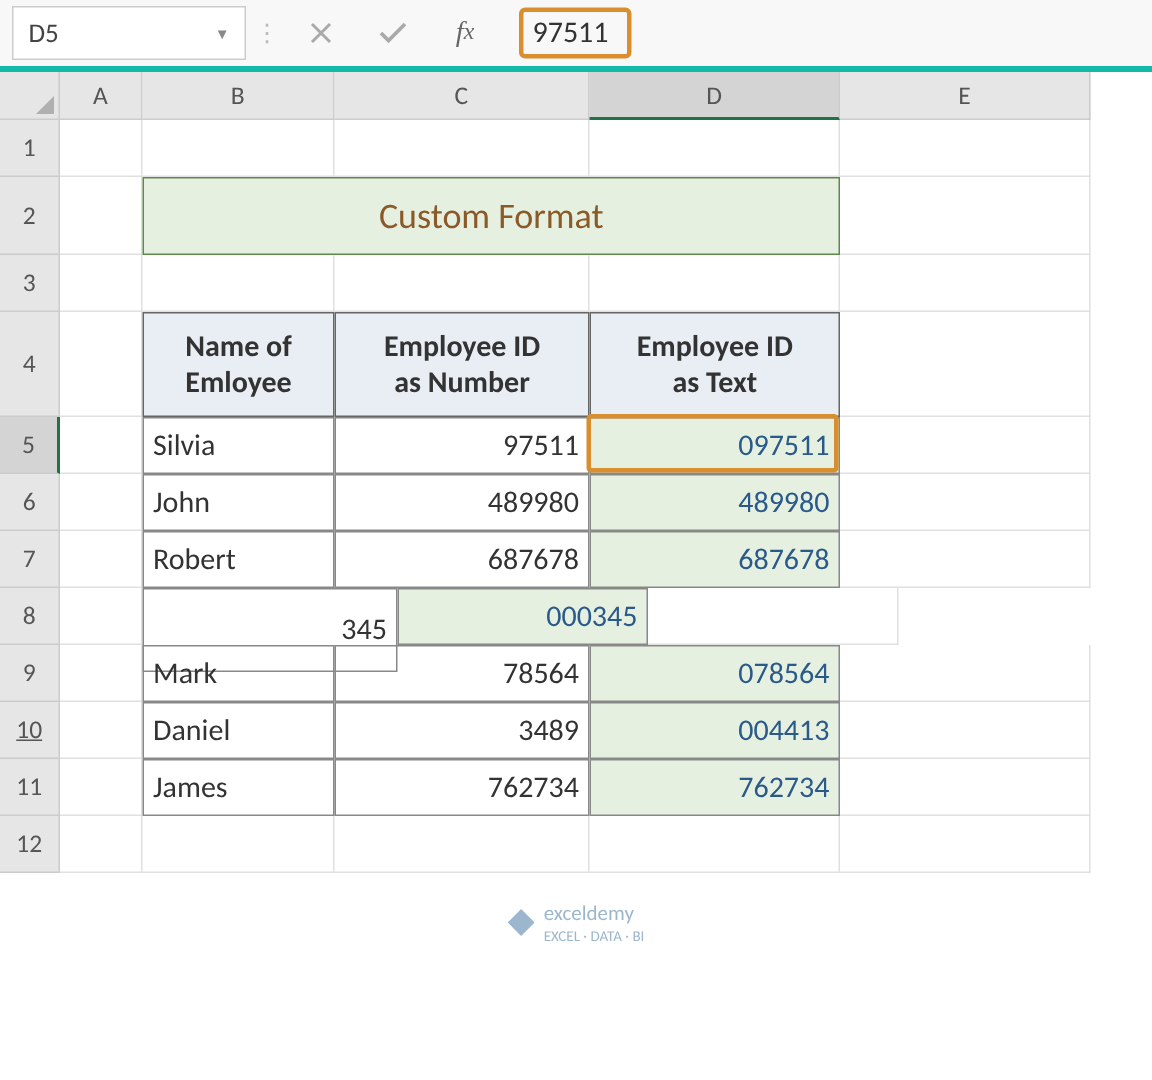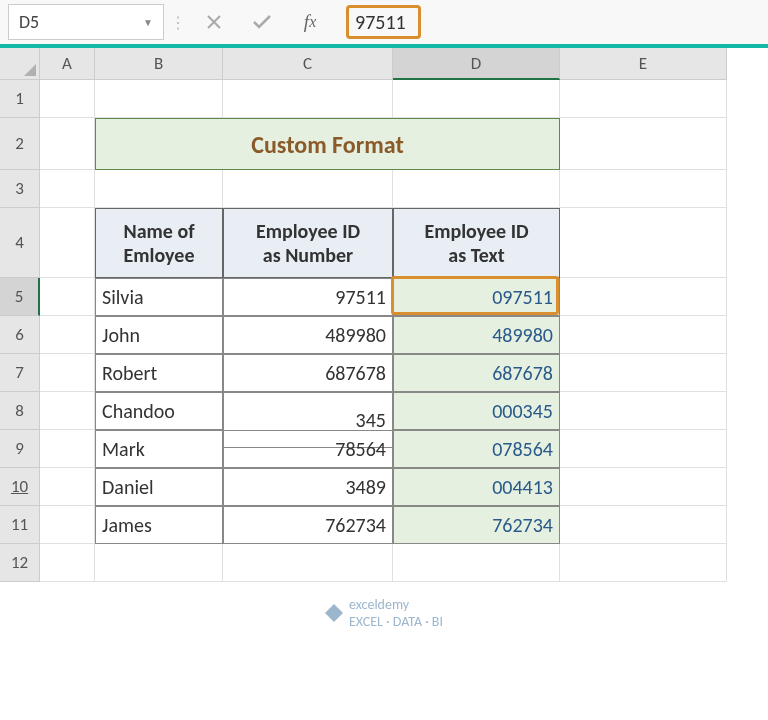--- a/index.html
+++ b/index.html
@@ -23,31 +23,31 @@
     .row-headers { width: 40px; }
     .row-h { background: #e6e6e6; border-right: 1px solid #ccc; border-bottom: 1px solid #ccc; display: flex; align-items: center; justify-content: center; color: #555; font-size: 17px; }
     .row-h.sel { background: #d4d4d4; border-right: 2px solid #217346; }
     
     .top-row { display: flex; }
     .body-row { display: flex; }
     .cells { position: relative; }
     .cell-row { display: flex; }
     .cell { border-right: 1px solid #e0e0e0; border-bottom: 1px solid #e0e0e0; display: flex; align-items: center; padding: 0 6px; font-size: 20px; color: #333; overflow: hidden; white-space: nowrap; }
     
-    .title-cell { background: #e6f0e0; color: #8a5a28; font-weight: bold; font-size: 24px; justify-content: center; border: 1.5px solid #5e8a4a; }
+    .title-cell { background: #e6f0e0; color: #8a5a28; font-weight: normal; font-size: 24px; justify-content: center; border: 1.5px solid #5e8a4a; }
     .hdr-cell { background: #e8eef4; font-weight: bold; font-size: 20px; color: #333; text-align: center; justify-content: center; border: 1.5px solid #666; line-height: 1.2; }
     .data-border { border: 1px solid #888; }
     .num { justify-content: flex-end; }
     .text-col { background: #e6f0e0; color: #2a5a8a; font-weight: 500; justify-content: flex-end; }
     
     .sel-cell { position: absolute; border: 3px solid #d98f2e; border-radius: 3px; pointer-events: none; z-index: 5; }
     
     .watermark { position: absolute; left: 50%; transform: translateX(-50%); bottom: 90px; display: flex; align-items: center; gap: 6px; opacity: 0.55; font-size: 14px; color: #4a7ba6; }
     .wm-icon { width: 18px; height: 18px; background: #4a7ba6; clip-path: polygon(50% 0%, 100% 50%, 50% 100%, 0% 50%); position: relative; }
-    .wm-sub { font-size: 14px; }
+    .wm-sub { font-size: 10px; }
   </style>
 </head>
 <body>
 
 <div class="formula-bar">
   <div class="name-box">
     <span>D5</span>
     <span class="dropdown">▼</span>
   </div>
   <div class="fb-sep">⋮</div>
@@ -147,21 +147,20 @@
           </div>
           <div class="cell-row" style="height: 38px;">
             <div class="cell" style="width: 55px; height: 38px;"></div>
             <div class="cell data-border" style="width: 128px; height: 38px;">Robert</div>
             <div class="cell data-border num" style="width: 170px; height: 38px;">687678</div>
             <div class="cell data-border text-col" style="width: 167px; height: 38px;">687678</div>
             <div class="cell" style="width: 167px; height: 38px;"></div>
           </div>
           <div class="cell-row" style="height: 38px;">
             <div class="cell" style="width: 55px; height: 38px;"></div>
-            <div class="cell data-border" style="width: 128px; height: 38px;">Chandoo</div>
             <div class="cell data-border num" style="width: 170px; height: 56px;">345</div>
             <div class="cell data-border text-col" style="width: 167px; height: 38px;">000345</div>
             <div class="cell" style="width: 167px; height: 38px;"></div>
           </div>
           <div class="cell-row" style="height: 38px;">
             <div class="cell" style="width: 55px; height: 38px;"></div>
             <div class="cell data-border" style="width: 128px; height: 38px;">Mark</div>
             <div class="cell data-border num" style="width: 170px; height: 38px;">78564</div>
             <div class="cell data-border text-col" style="width: 167px; height: 38px;">078564</div>
             <div class="cell" style="width: 167px; height: 38px;"></div>

